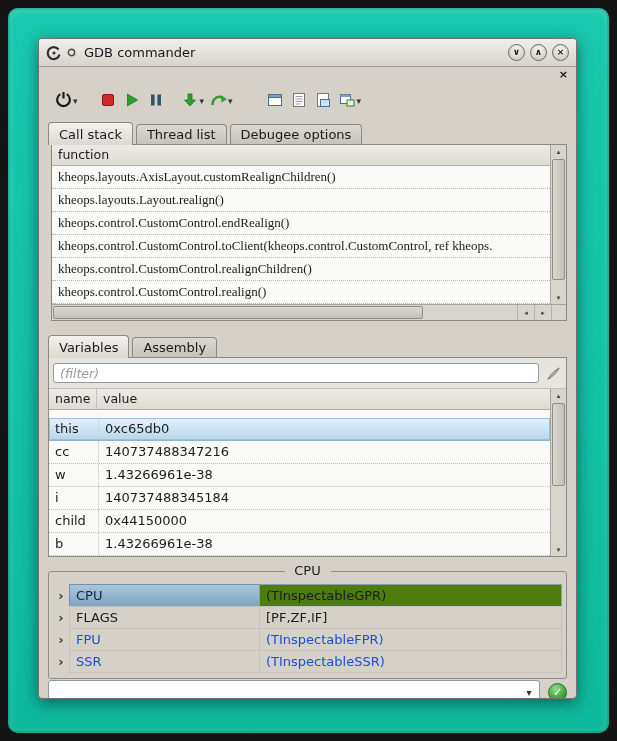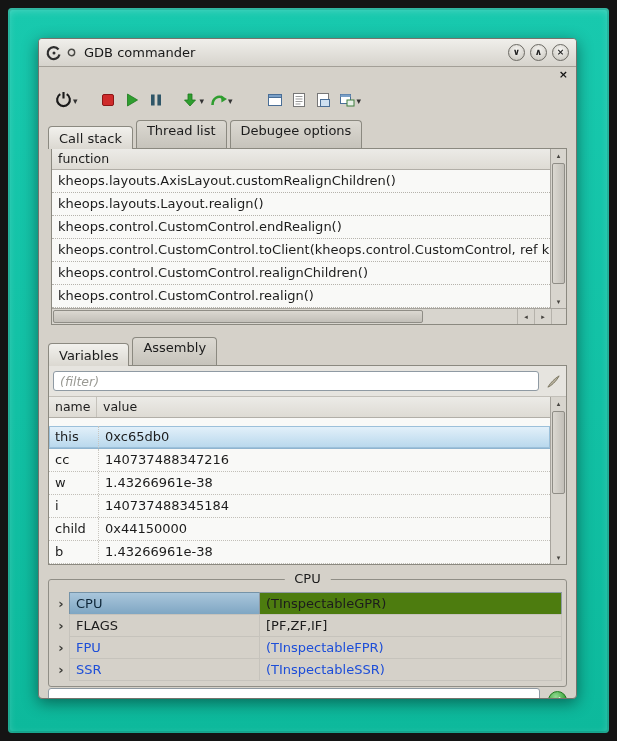--- a/index.html
+++ b/index.html
@@ -2,21 +2,21 @@
 <html><head>
 <meta charset="utf-8">
 <style>
   html,body { margin:0; padding:0; }
   body {
     width:617px; height:741px; background:#141414;
     font-family:"DejaVu Sans", sans-serif; font-size:13px; color:#1c1c1c;
   }
   .stage { position:relative; width:617px; height:741px; overflow:hidden; background:#141414; }
   .teal-frame {
-    position:absolute; inset:8px; border-radius:4px;
+    position:absolute; inset:8px; border-radius:10px;
     background:linear-gradient(180deg,#18c9ae,#0db99c);
     box-shadow:inset 0 0 0 2px rgba(0,60,50,.18), inset 0 2px 8px rgba(255,255,255,.25);
   }
   .window {
     position:absolute; left:30px; top:30px; right:32px; bottom:34px;
     background:#d5d1c9; border:1px solid #75736c; border-radius:4px;
     box-shadow:0 4px 16px rgba(0,0,0,.45);
     display:flex; flex-direction:column; overflow:hidden; box-sizing:border-box;
   }
   
@@ -37,36 +37,36 @@
   .dockstrip { flex:0 0 15px; display:flex; justify-content:flex-end; align-items:center; padding:0 8px; }
   .dock-close { font-size:11px; font-weight:bold; line-height:1; color:#111; }
   
   .toolbar { flex:0 0 38px; display:flex; align-items:center; padding:0 12px; }
   .tbtn { width:24px; height:26px; background:none; border:none; padding:0; display:flex; align-items:center; justify-content:center; }
   .dd { font-size:9px; color:#333; margin-left:-2px; margin-right:2px; }
   .gap-s{ width:10px; } .gap-m{ width:16px; } .gap-l{ width:28px; }
   
   .tabs { flex:0 0 24px; display:flex; align-items:flex-end; padding:0 9px; position:relative; z-index:3; }
   .tab {
-    box-sizing:border-box; height:28px; padding:2px 10px 0; margin-right:3px;
+    box-sizing:border-box; height:20px; padding:2px 10px 0; margin-right:3px;
     background:linear-gradient(#dcd9d2,#c6c3bb); border:1px solid #8b8980; border-bottom:none;
     border-radius:4px 4px 0 0; font-size:13px; white-space:nowrap;
   }
   .tab.active { height:23px; padding-top:4px; background:linear-gradient(#f2f1ed,#dbd8d1); margin-bottom:-1px; }
   .tabs2 { margin-top:12px; }
   
   .panel { margin:0 9px; border:1px solid #8b8980; background:#f9f9f7; display:flex; flex-direction:column; box-sizing:border-box; }
   .callstack { flex:0 0 168px;margin-left:12px; }
   .cs-body { flex:1; display:flex; min-height:0; }
   .cs-main { flex:1; display:flex; flex-direction:column; min-width:0; }
   .list-header {
     flex:0 0 20px; line-height:20px; padding:0 6px; font-size:12.5px;
     background:linear-gradient(#ecebe7,#dedbd4); border-bottom:1px solid #b1aea7;
   }
-  .cs-rows { flex:1; overflow:hidden; }
+  .cs-rows { flex:1; overflow:hidden;font-family:Liberation Serif, serif; }
   .cs-row { height:22px; line-height:22px; padding:0 6px; border-bottom:1px dotted #b6b3ac; white-space:nowrap; overflow:hidden; }
   
   .vscroll { flex:0 0 15px; border-left:1px solid #a7a49d; background:#d8d5ce; display:flex; flex-direction:column; }
   .sb-btn { flex:0 0 13px; display:flex; align-items:center; justify-content:center; font-size:7px; color:#44423e; }
   .sb-track { flex:1; padding:1px; box-sizing:border-box; }
   .sb-thumb { background:linear-gradient(90deg,#dbd8d1,#c2bfb8); border:1px solid #8f8d86; border-radius:2px; box-sizing:border-box; }
   .thumb-tall { height:92%; } .thumb-mid { height:60%; }
   .hscroll { flex:0 0 15px; border-top:1px solid #a7a49d; background:#d8d5ce; display:flex; }
   .h-track { flex:1; padding:1px; box-sizing:border-box; }
   .h-thumb { width:80%; height:100%; background:linear-gradient(#dbd8d1,#c2bfb8); border:1px solid #8f8d86; border-radius:2px; box-sizing:border-box; }

